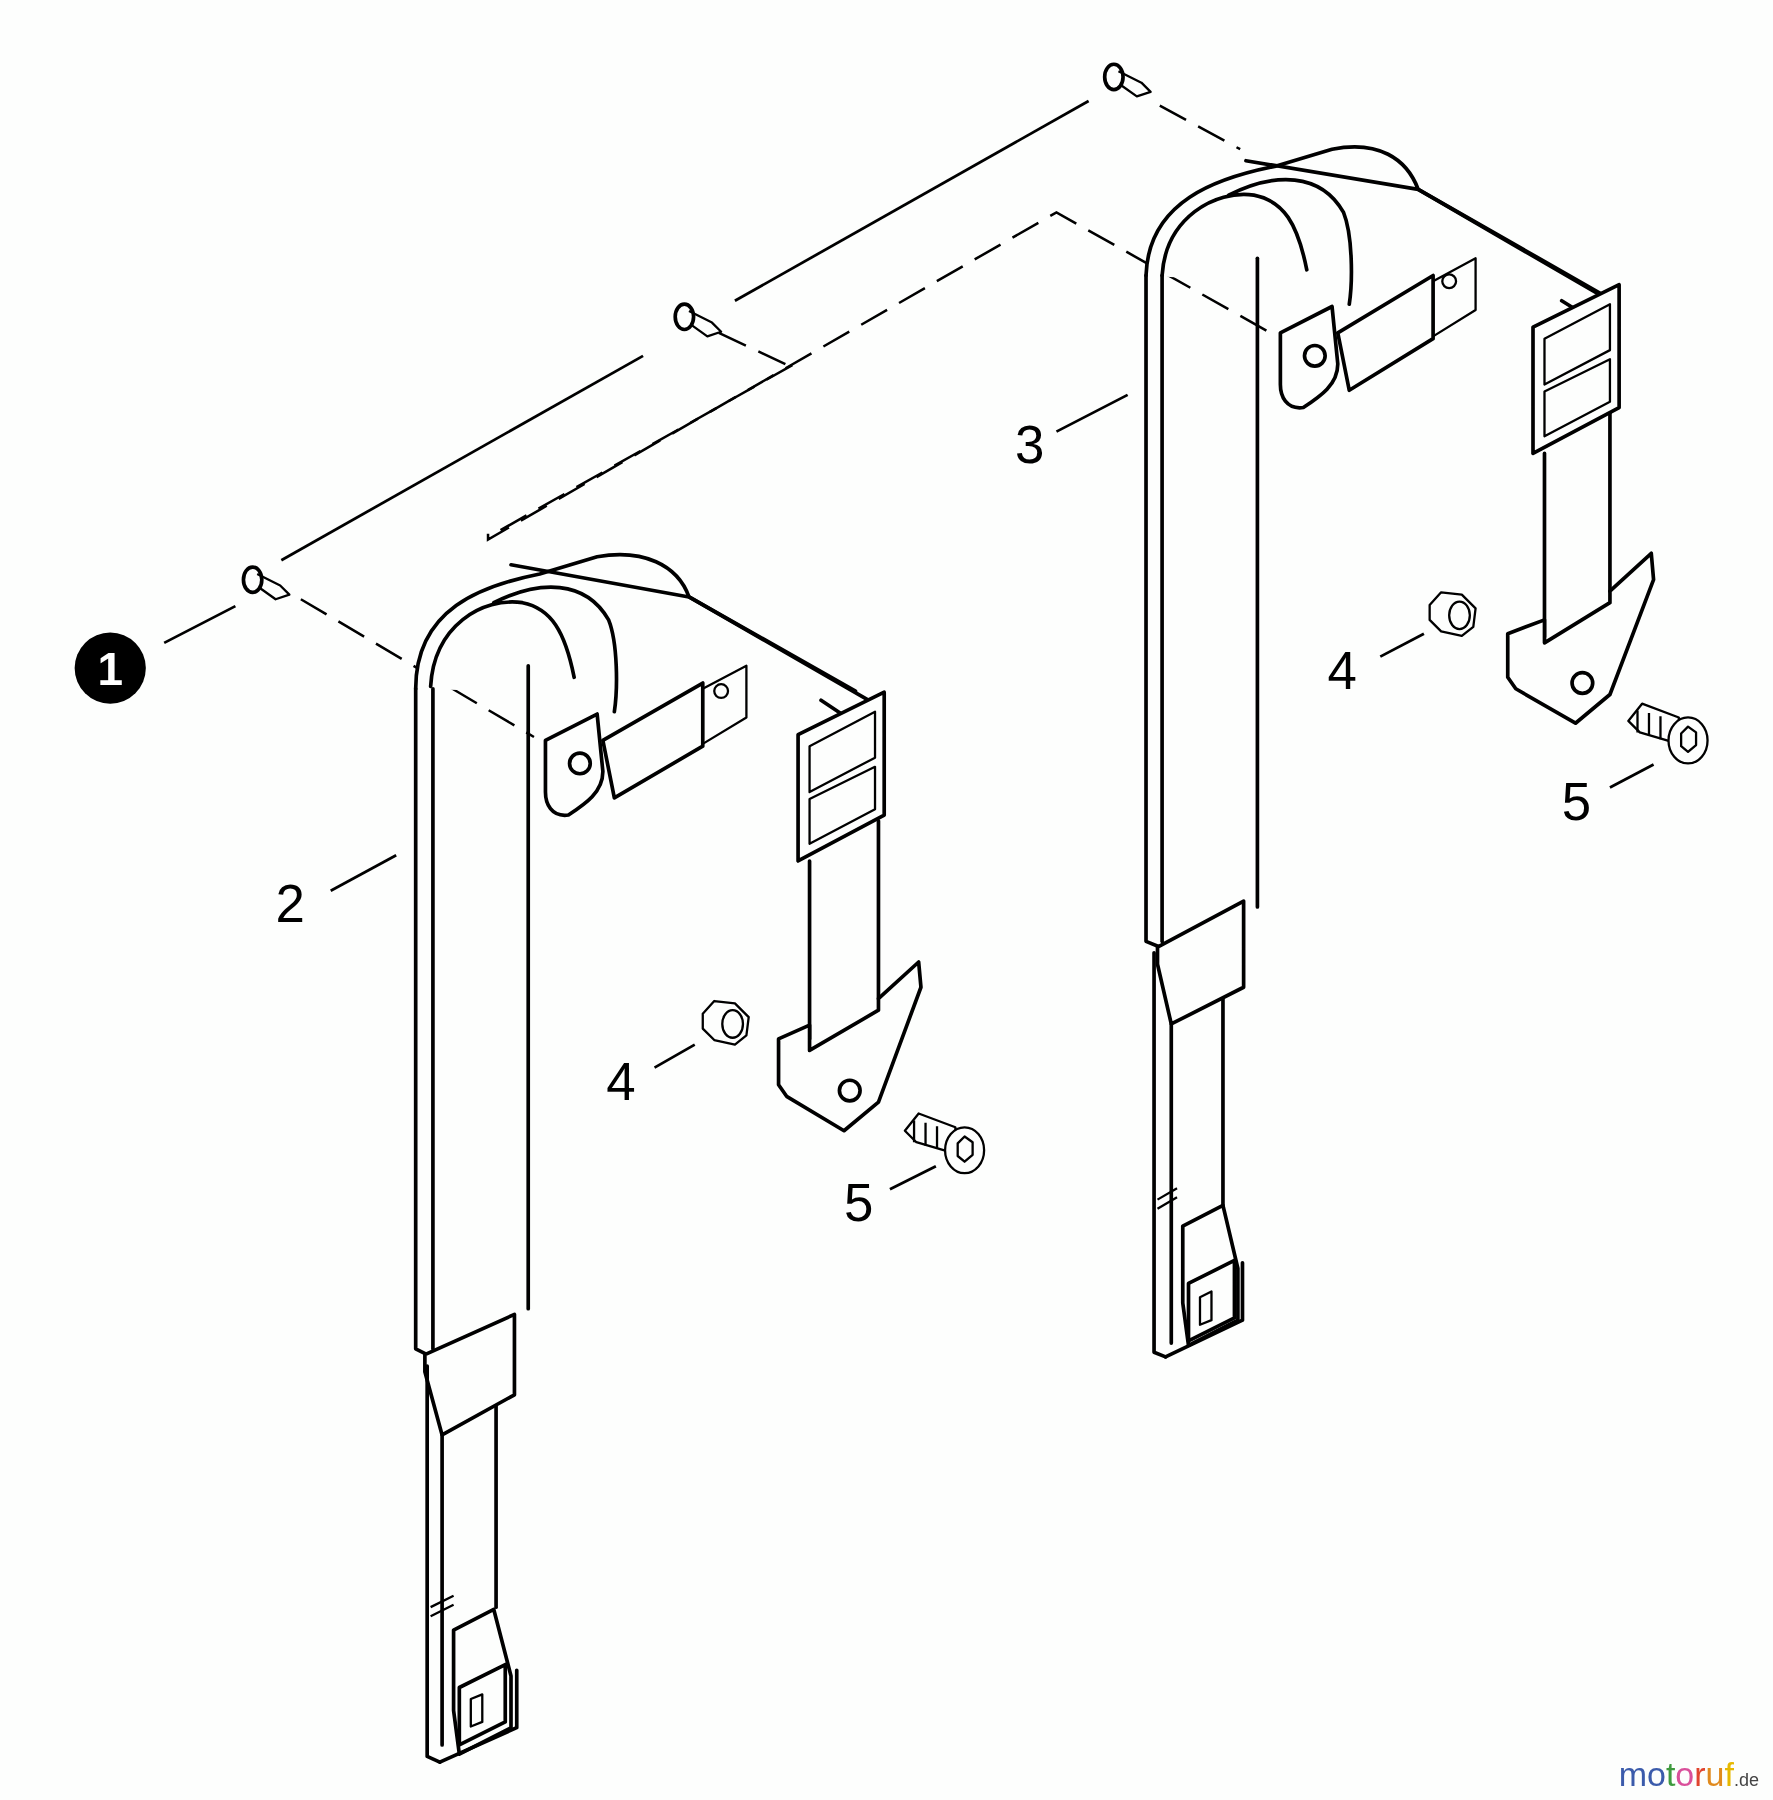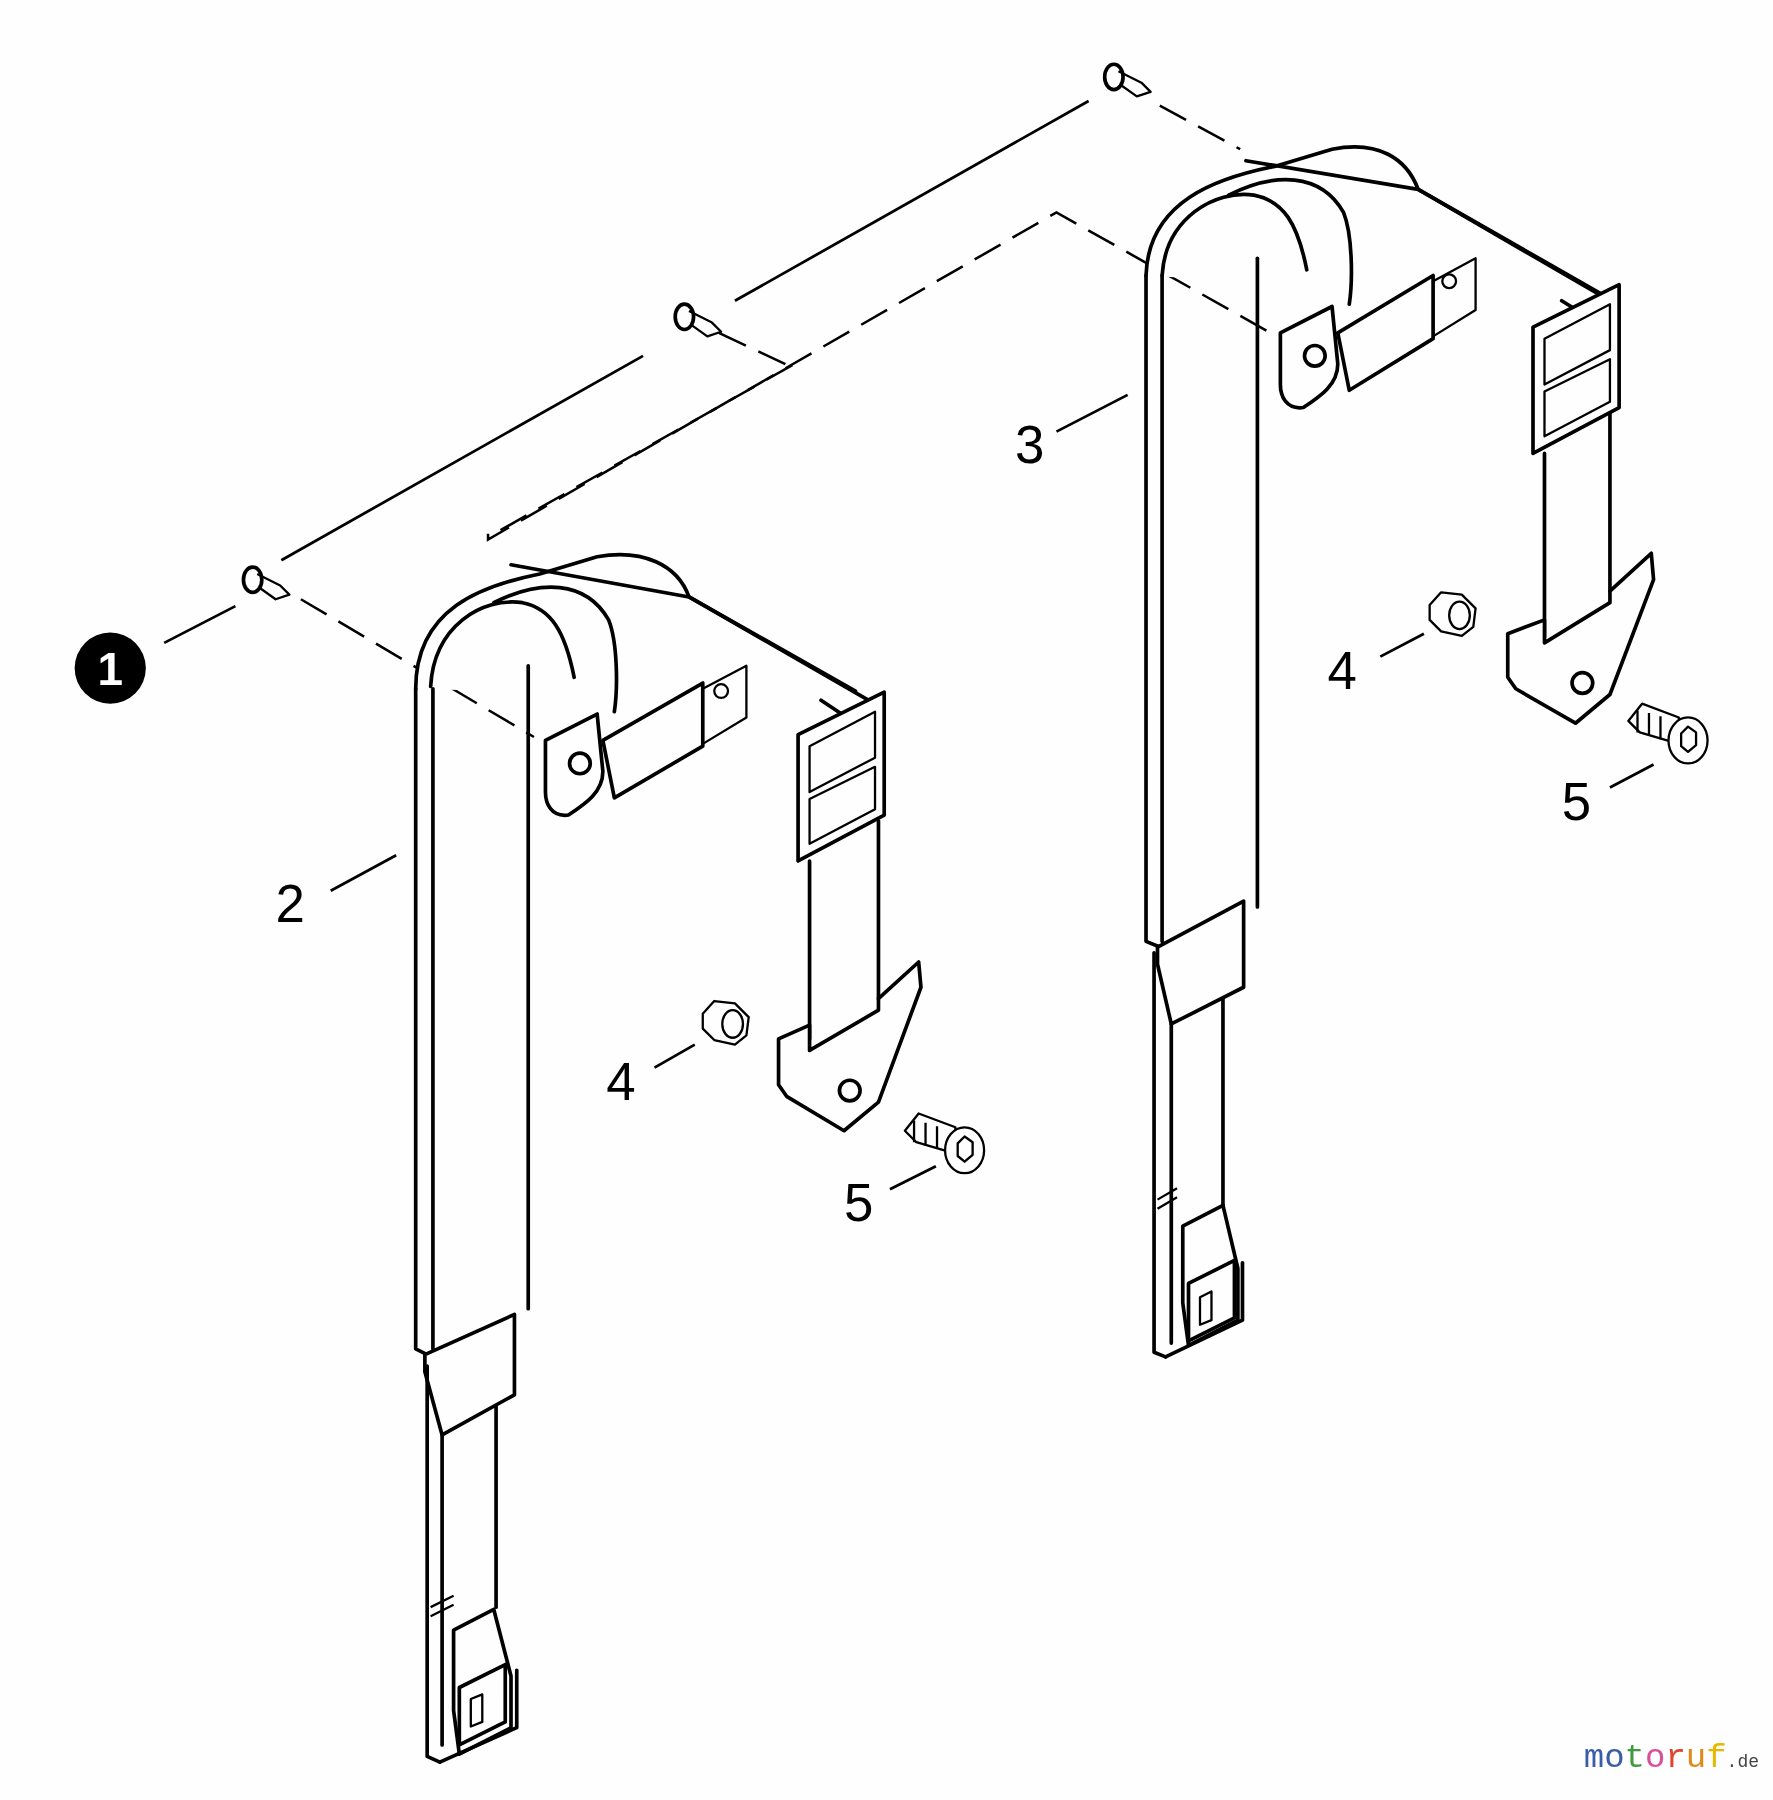--- a/index.html
+++ b/index.html
@@ -5,21 +5,21 @@
   html, body { margin: 0; padding: 0; background: #fdfefd; }
   body { width: 1773px; height: 1800px; position: relative; overflow: hidden; font-family: "Liberation Sans", sans-serif; }
   #diagram { position: absolute; left: 0; top: 0; width: 1773px; height: 1800px; }
   .ln { fill: none; stroke: #000; stroke-width: 3.2; stroke-linejoin: round; stroke-linecap: round; }
   .thin { fill: none; stroke: #000; stroke-width: 2; stroke-linejoin: round; }
   .lead { fill: none; stroke: #000; stroke-width: 2.4; }
   .dash { fill: none; stroke: #000; stroke-width: 2.2; stroke-dasharray: 26 12; }
   .fillw { fill: #fdfefd; }
   .callout { font-family: "Liberation Sans", sans-serif; font-size: 46px; fill: #000; }
   .callout-circ-text { font-family: "Liberation Sans", sans-serif; font-size: 40px; font-weight: bold; fill: #fff; }
-  .wm { position: absolute; right: 14px; bottom: 23px; font-family: Liberation Mono, monospace; font-size: 34px; letter-spacing: 0px; }
+  .wm { position: absolute; right: 14px; bottom: 6px; font-family: Liberation Sans, sans-serif; font-size: 34px; letter-spacing: 0px; }
   .wm span { display: inline-block; }
   .wm .de { font-size: 18px; color: #444; }
 </style>
 </head>
 <body>
 
 <svg id="diagram" viewBox="0 0 1544 1568" preserveAspectRatio="none" xmlns="http://www.w3.org/2000/svg">
 
   <g>
     <line class="lead" x1="245" y1="488" x2="560" y2="310"></line>

